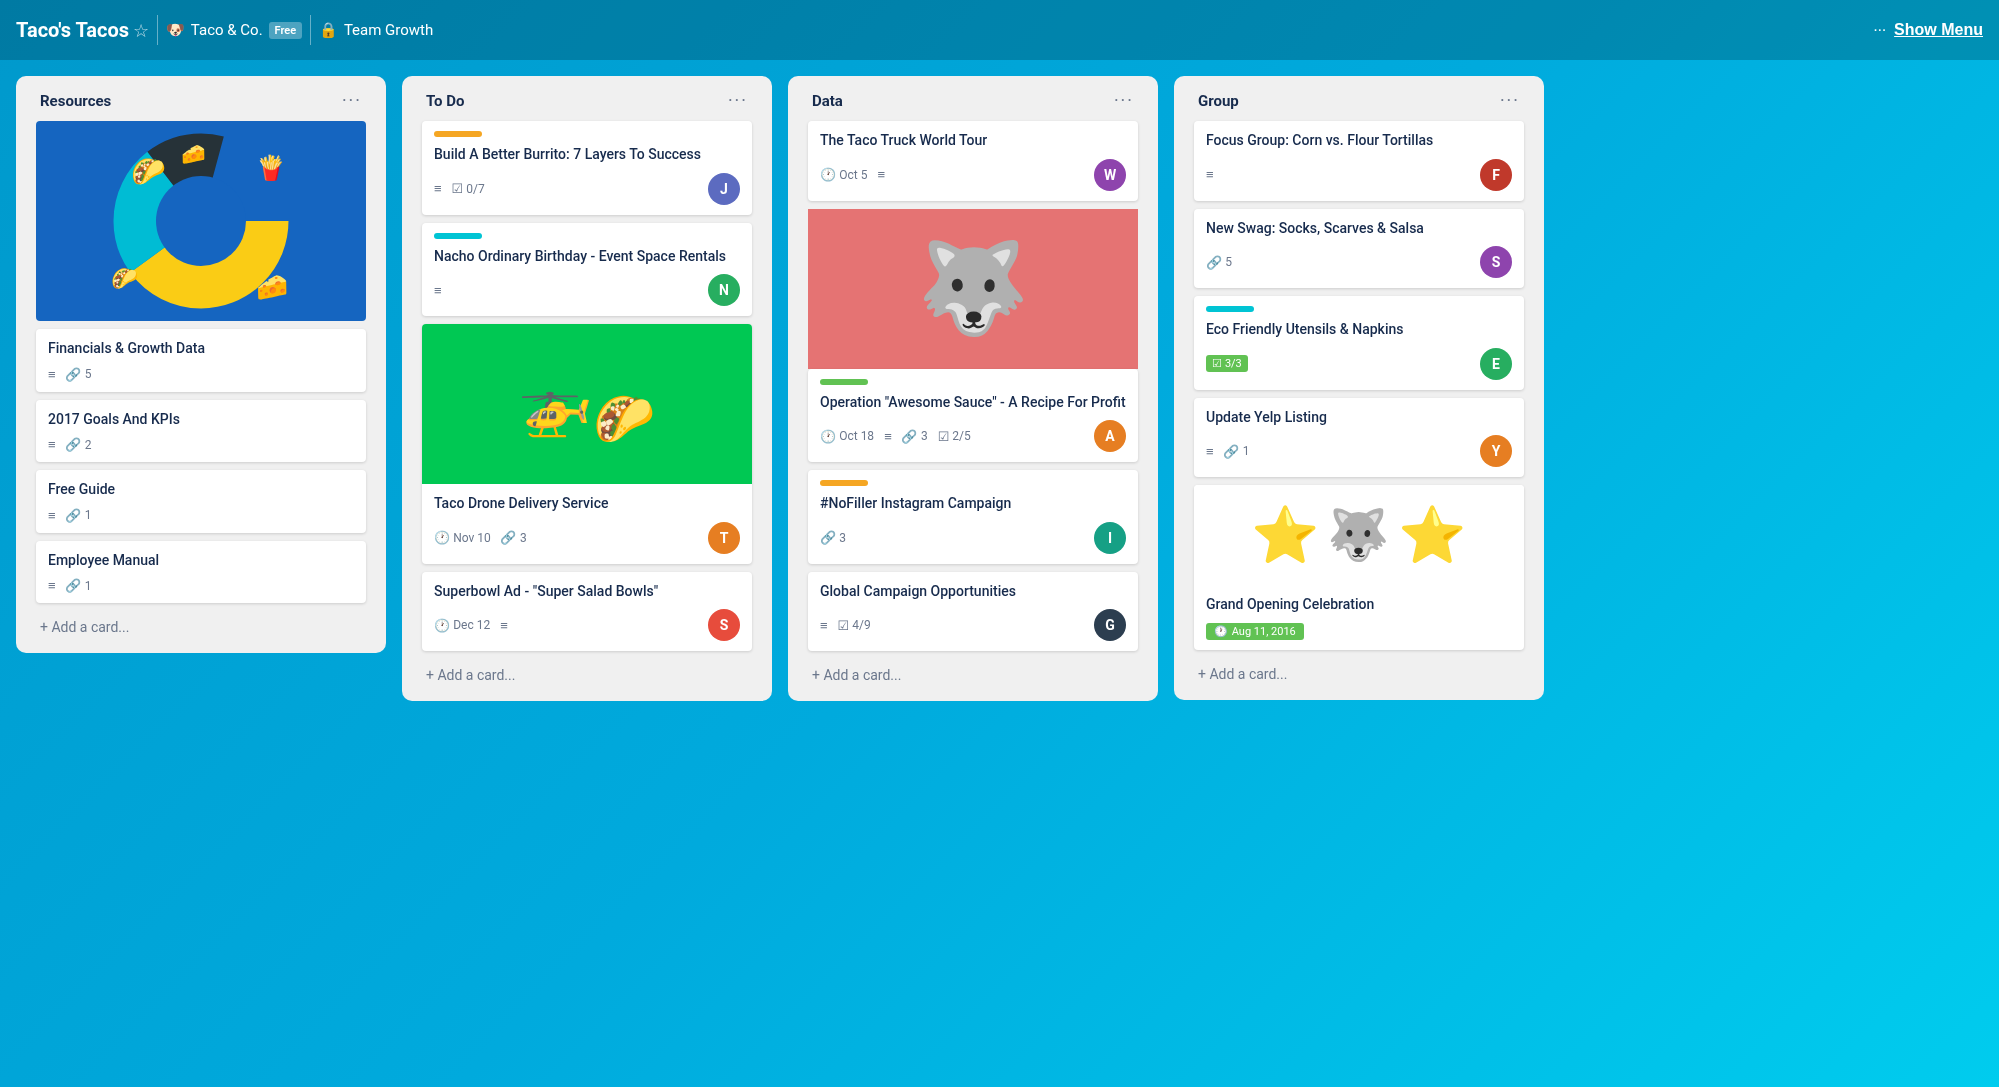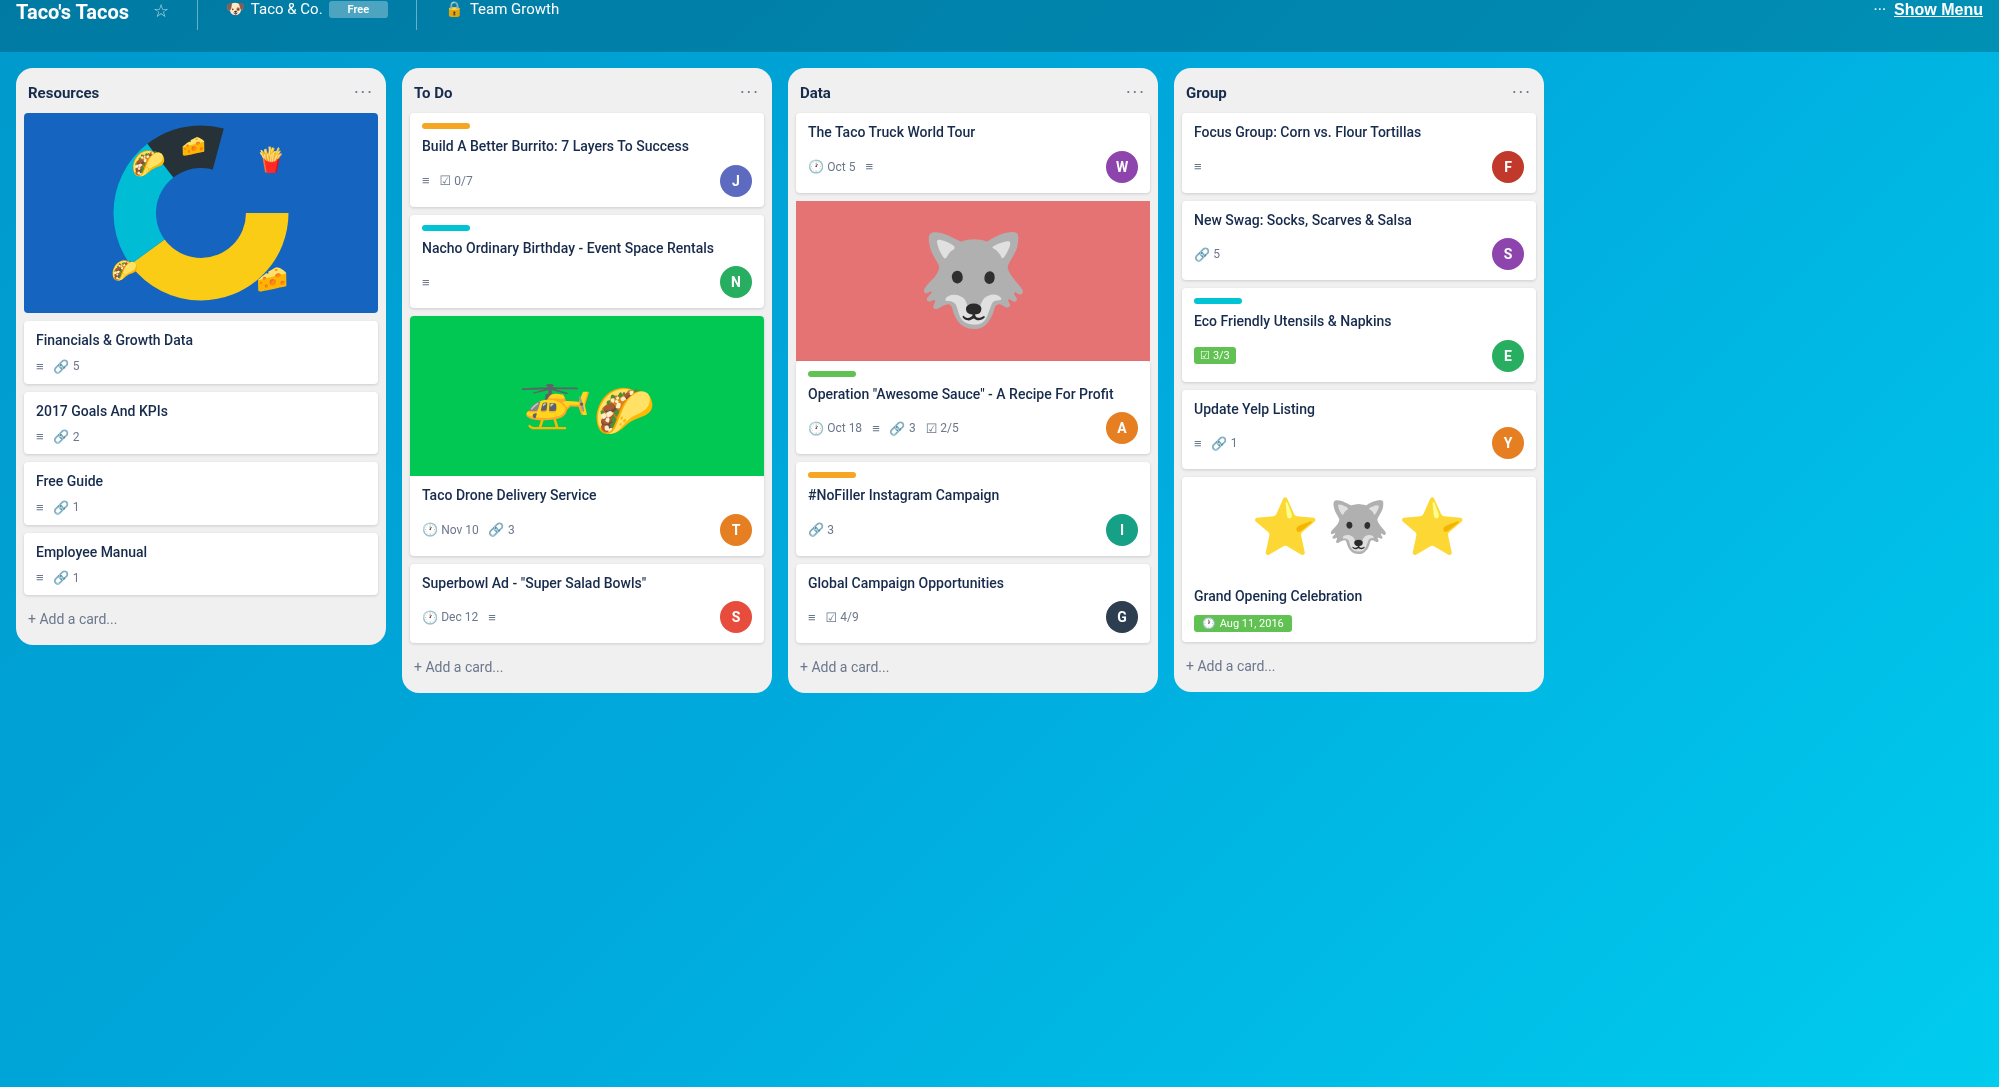--- a/index.html
+++ b/index.html
@@ -7,25 +7,25 @@
       font-family: -apple-system, BlinkMacSystemFont, "Segoe UI", Roboto, sans-serif;
       background: linear-gradient(135deg, #0099cc 0%, #00aadd 50%, #00ccee 100%);
       min-height: 1087px;
       width: 1999px;
       overflow-x: auto;
     }
 
     
     .header {
       background: rgba(0,0,0,0.2);
-      height: 52px;
-      display: flex;
-      align-items: flex-start;
+      height: 60px;
+      display: flex;
+      align-items: center;
       padding: 0 16px;
-      gap: 24px;
+      gap: 4px;
     }
     .header-title {
       color: white;
       font-size: 20px;
       font-weight: 700;
     }
     .header-star {
       color: rgba(255,255,255,0.7);
       font-size: 18px;
       cursor: pointer;
@@ -40,21 +40,21 @@
       display: flex;
       align-items: center;
       gap: 6px;
       color: white;
       font-size: 15px;
     }
     .header-badge {
       background: rgba(255,255,255,0.3);
       color: white;
       font-size: 11px;
-      padding: 2px 19px;
+      padding: 2px 6px;
       border-radius: 3px;
       font-weight: 600;
     }
     .header-visibility {
       display: flex;
       align-items: center;
       gap: 6px;
       color: white;
       font-size: 15px;
     }
@@ -78,24 +78,24 @@
     .board {
       display: flex;
       gap: 16px;
       padding: 16px;
       align-items: flex-start;
     }
 
     
     .column {
       background: #f0f0f0;
-      border-radius: 17px;
+      border-radius: 10px;
       width: 370px;
       min-width: 370px;
-      padding: 10px 8px;
+      padding: 10px 20px;
     }
     .column-header {
       display: flex;
       align-items: center;
       justify-content: space-between;
       padding: 4px 4px 10px 4px;
     }
     .column-title {
       font-weight: 700;
       font-size: 15px;

